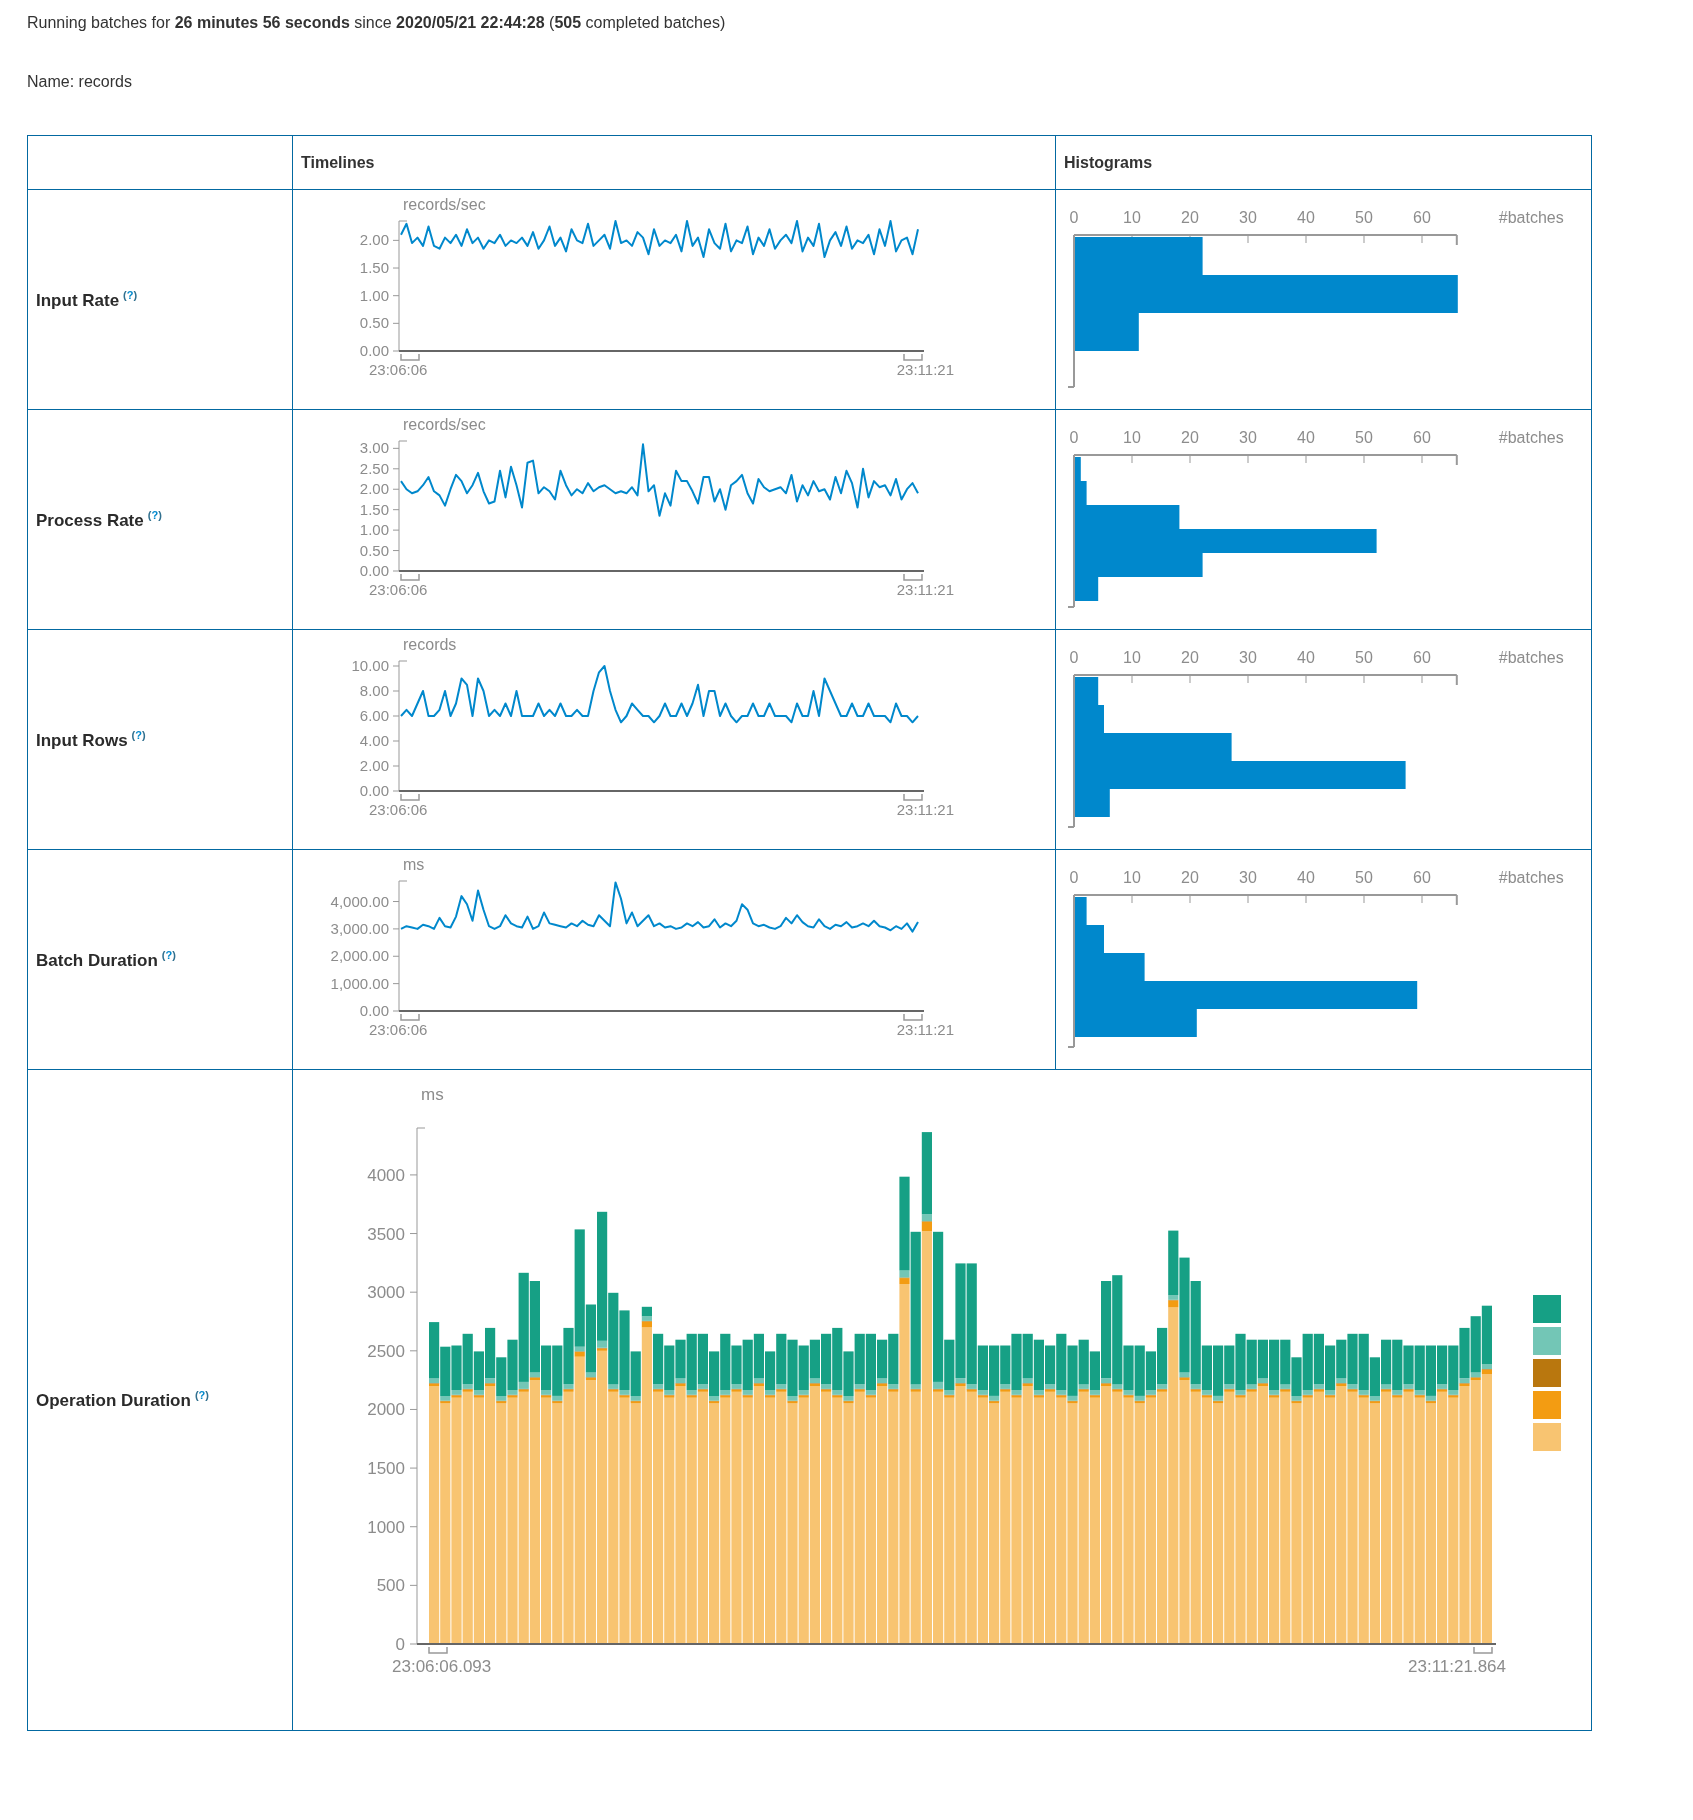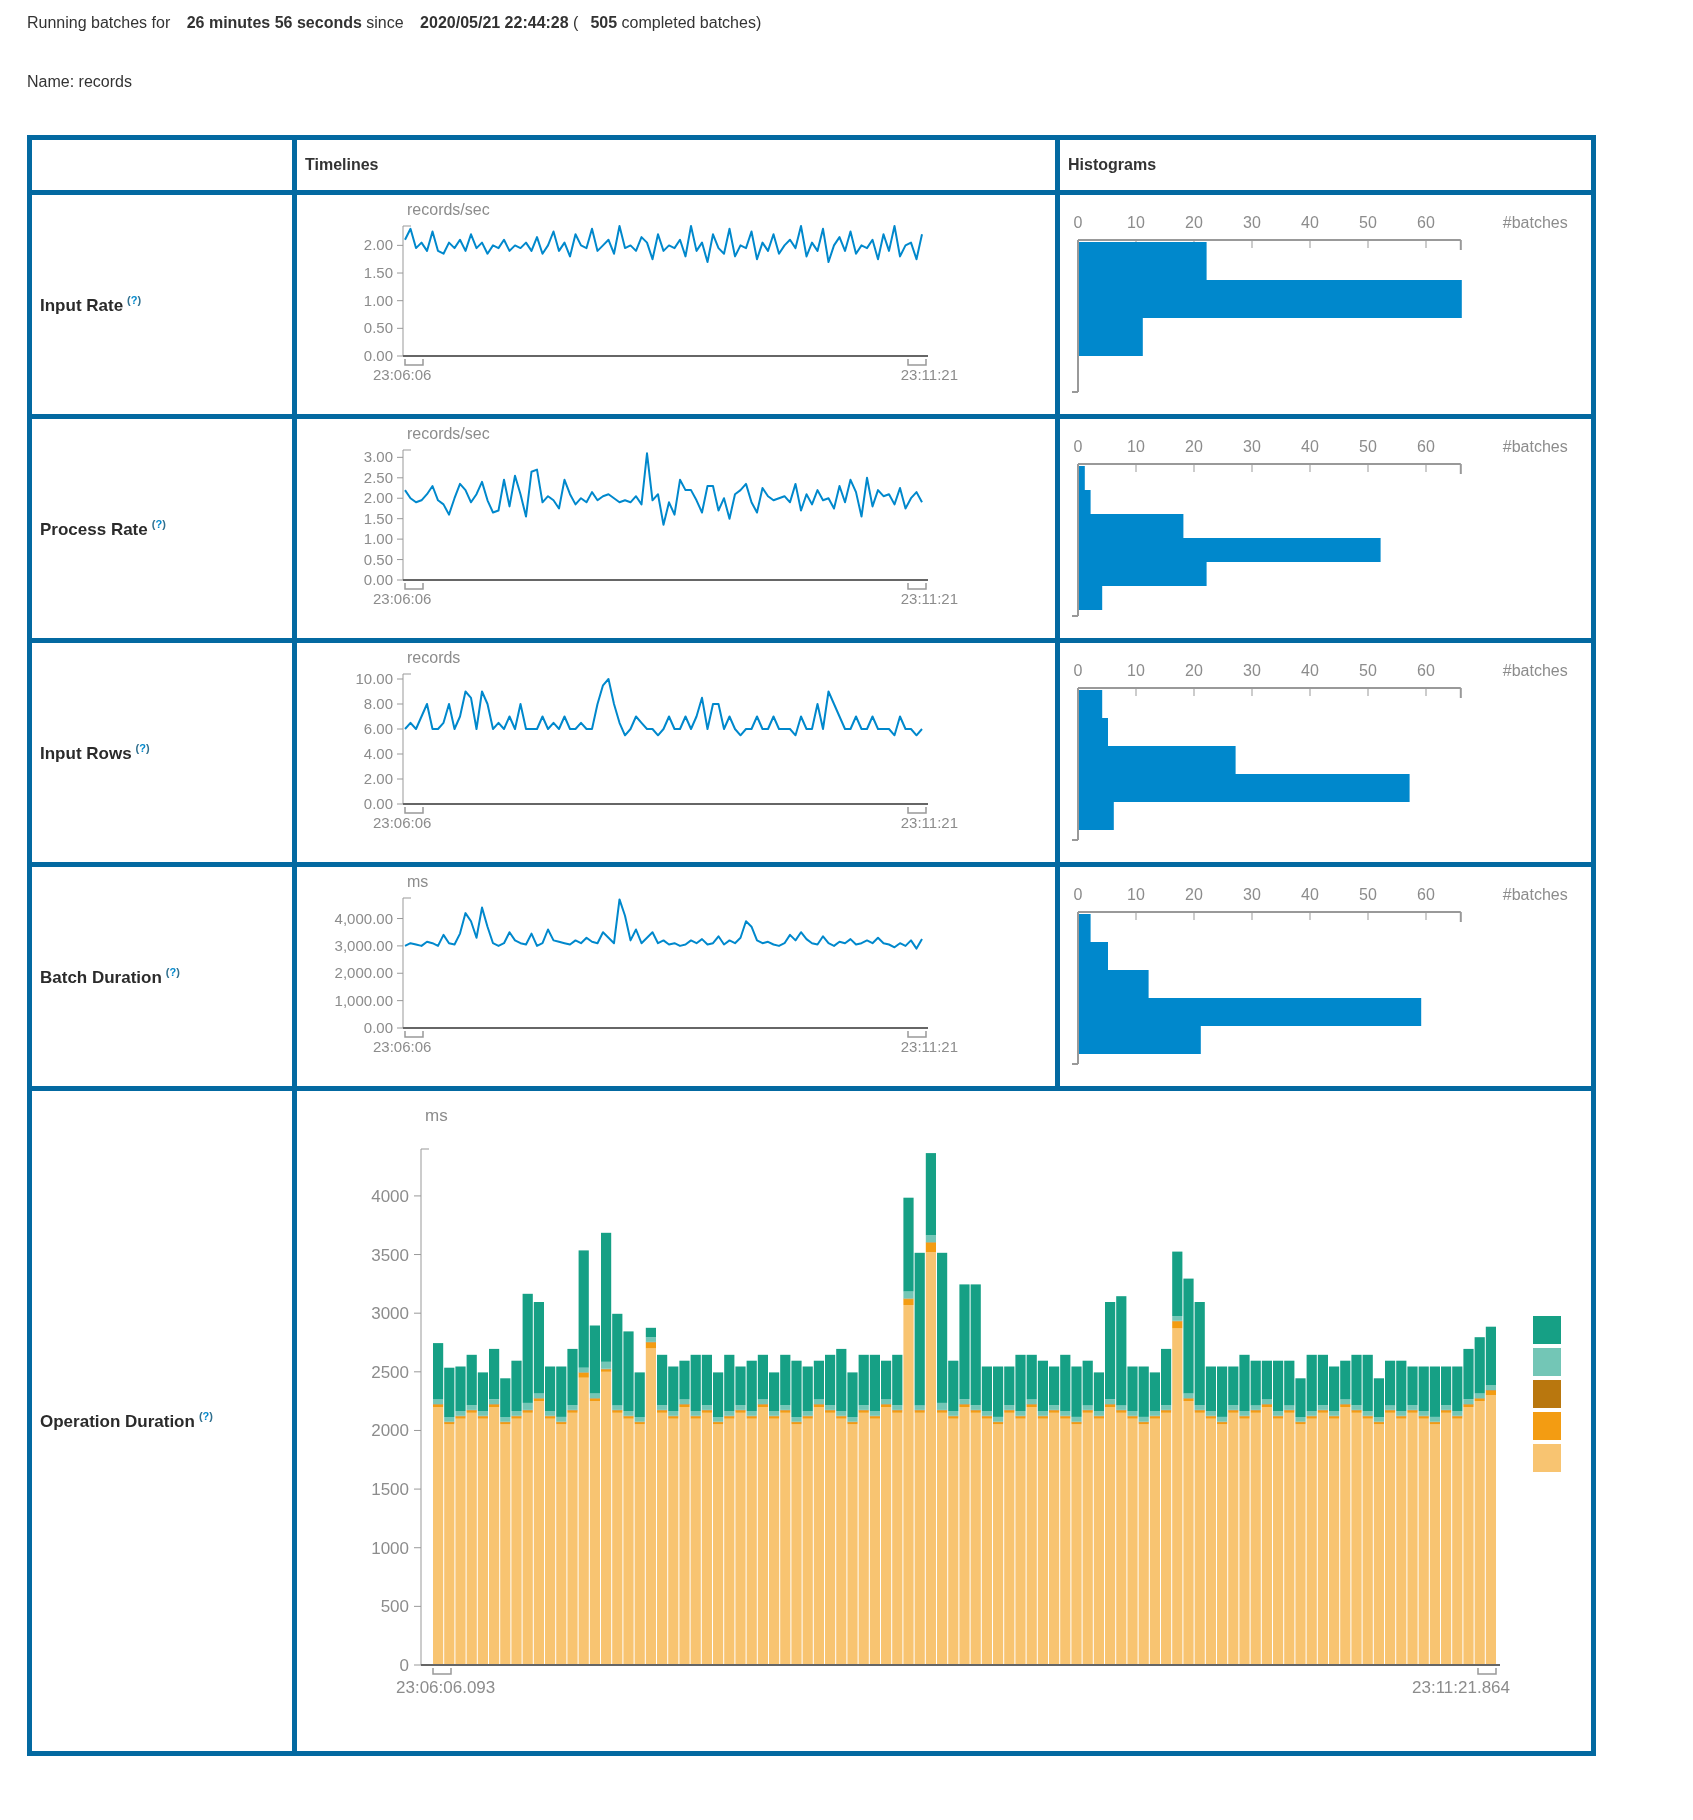--- a/index.html
+++ b/index.html
@@ -1,24 +1,24 @@
 <!DOCTYPE html>
 <html><head>
 <meta charset="utf-8">
 <style>
   html,body{margin:0;padding:0;background:#fff;color:#333;
     font-family:"Liberation Sans",sans-serif;}
   .page{width:1693px;box-sizing:border-box;padding:14px 27px 30px 27px;}
   h1{font-size:30px;font-weight:700;color:#2b2b2b;margin:14px 0 18px 0;letter-spacing:0;}
   .subtitle{font-size:16px;margin:0 0 36px 0;}
-  .subtitle b{font-weight:700;margin-left:12px;}
+  .subtitle b{font-weight:700;}
   .meta{font-size:16px;line-height:27px;margin-bottom:40px;}
   .meta b{font-weight:400;text-align:center;}
   table.stats{border-collapse:collapse;table-layout:fixed;width:1564px;}
-  table.stats th, table.stats td{border:5px solid #0369a1;}
+  table.stats th, table.stats td{border:1px solid #0369a1;}
   table.stats th{text-align:left;font-size:16px;font-weight:700;padding:16px 8px;color:#333;}
   td.label-cell{vertical-align:middle;padding:8px;font-weight:700;font-size:17px;color:#2b2b2b;}
   td.chart-cell{vertical-align:top;padding:5px 0 5px 6px;}
   td.stack-cell{position:relative;vertical-align:top;padding:8px 0 8px 6px;}
   sup.help{font-size:11px;font-weight:700;margin-left:4px;}
   sup.help .paren{color:#31708f;}
   sup.help .q{color:#0088cc;}
   .tl-row{height:215px;}
   .op-row{height:657px;}
   .hdr-row{height:54px;}

